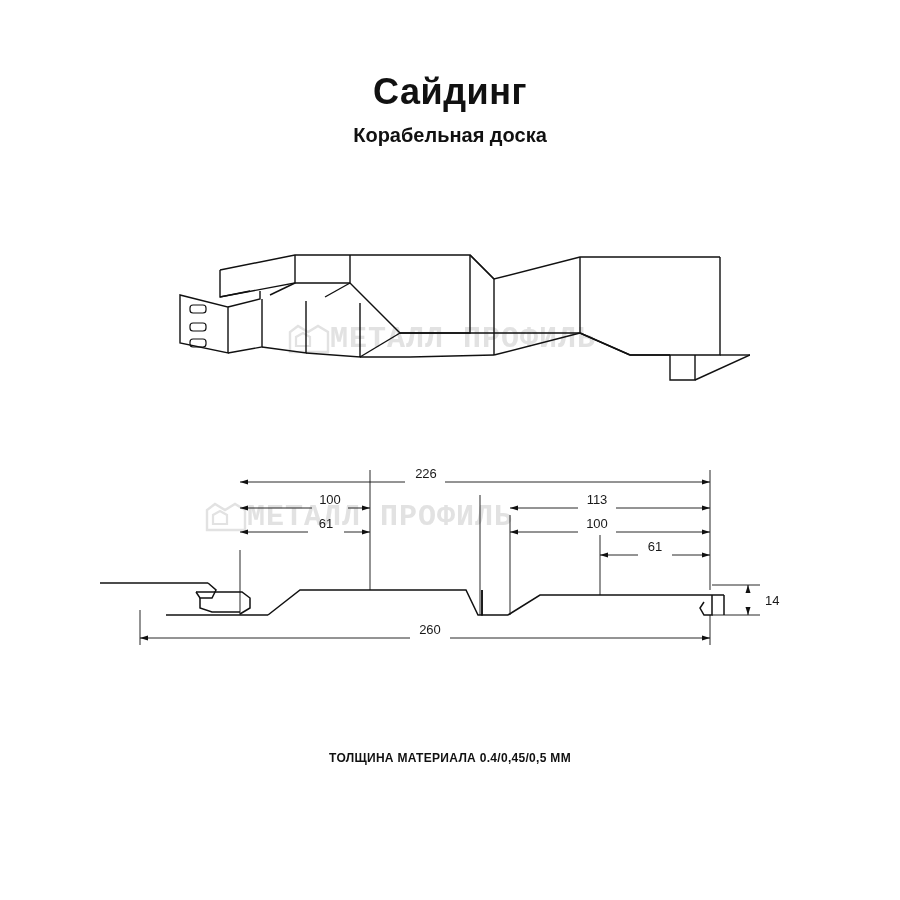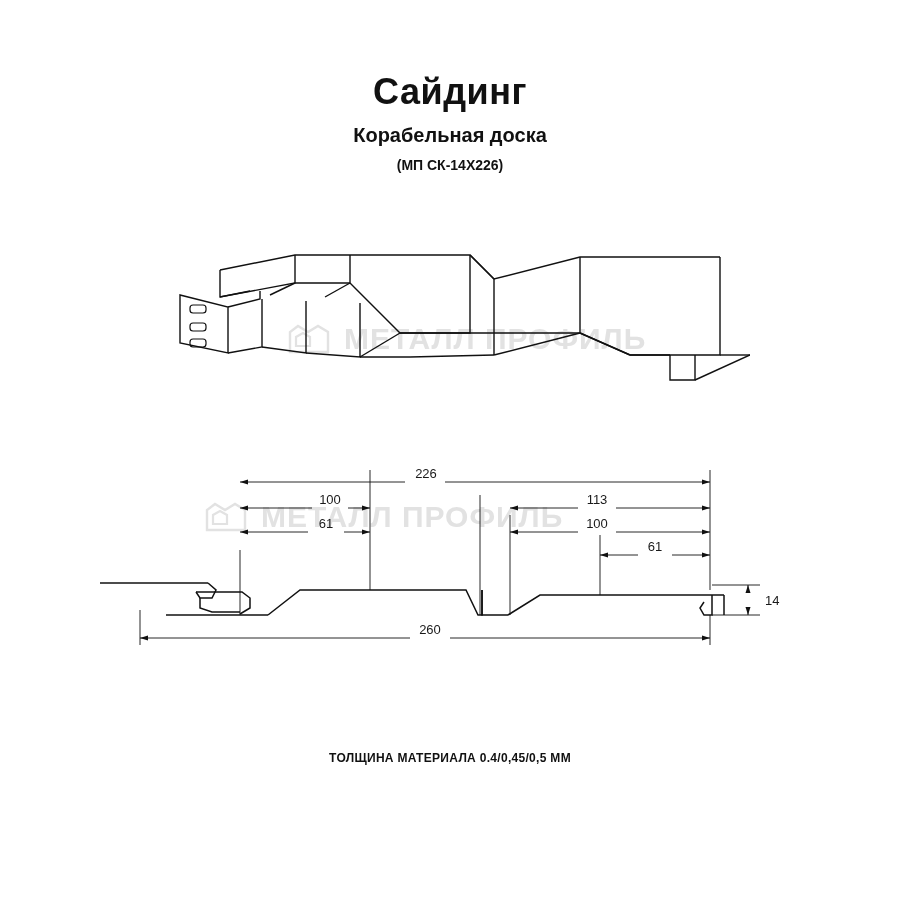--- a/index.html
+++ b/index.html
@@ -47,26 +47,26 @@
     font-weight: bold;
     margin-top: 10px;
     color: #111;
   }
 
   
   .watermark {
     position: absolute;
     display: flex;
     align-items: flex-start;
-    gap: 14px;
     color: #e0e0e0;
     font-weight: bold;
     pointer-events: none;
     user-select: none;
     white-space: nowrap;
+    font-family: Liberation Mono, monospace;
   }
   .watermark .wm-text {
     font-size: 30px;
     letter-spacing: 1px;
     color: #e2e2e2;
   }
   .wm-logo {
     width: 42px;
     height: 34px;
   }
@@ -111,21 +111,20 @@
   }
 </style>
 </head>
 <body>
 
 <div class="page">
 
   <div class="header">
     <div class="title-main">Сайдинг</div>
     <div class="title-sub">Корабельная доска</div>
-    <div class="title-code">(МП СК-14Х226)</div>
   </div>
 
   <div class="watermark" id="wm-top">
     <svg class="wm-logo" viewBox="0 0 42 34">
       <path d="M2 30 L2 10 L10 4 L20 10 L30 4 L40 10 L40 30 Z" fill="none" stroke="#e2e2e2" stroke-width="2.4"></path>
       <path d="M8 24 L8 15 L15 11 L22 15 L22 24 Z" fill="none" stroke="#e2e2e2" stroke-width="2.2"></path>
     </svg>
     <span class="wm-text">МЕТАЛЛ ПРОФИЛЬ</span>
   </div>
 

